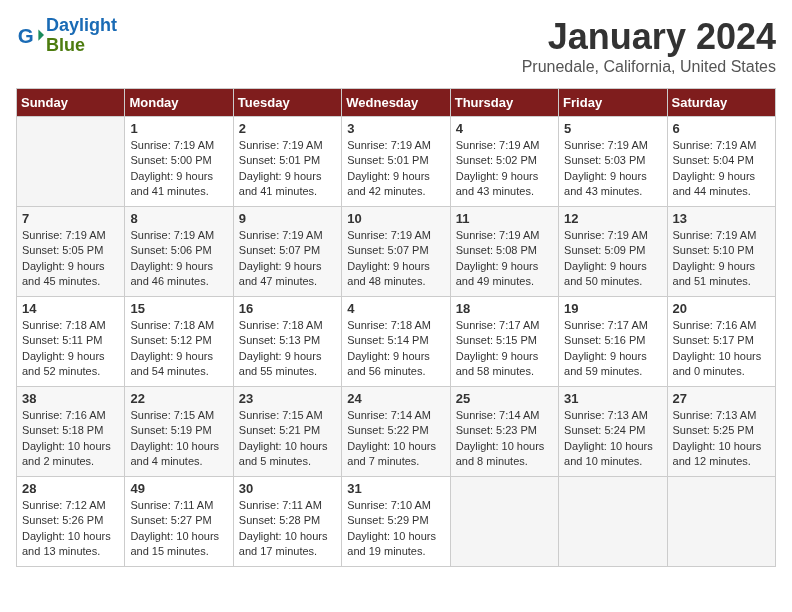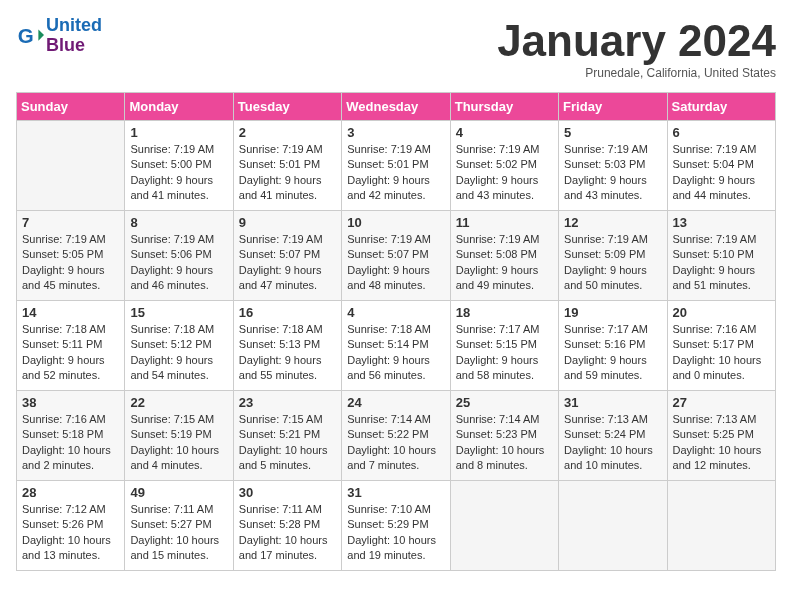--- a/index.html
+++ b/index.html
@@ -31,35 +31,35 @@
     }
     .logo-icon {
       width: 28px;
       height: 28px;
       margin-right: 2px;
     }
     .title-block {
       text-align: right;
     }
     .month-title {
-      font-size: 44px;
+      font-size: 36px;
       font-weight: bold;
       color: #333;
     }
     .location {
-      font-size: 12px;
+      font-size: 16px;
       color: #555;
     }
     table {
       width: 100%;
       border-collapse: collapse;
       table-layout: fixed;
     }
     th {
-      background-color: #ec4899;
+      background-color: #7f1d1d;
       color: white;
       font-size: 13px;
       padding: 6px 4px;
       text-align: left;
       border: 1px solid #ccc;
     }
     td {
       border: 1px solid #ccc;
       vertical-align: top;
       padding: 4px 5px;
@@ -94,22 +94,22 @@
 <body>
 
 <div class="header">
   <div class="logo">
     <svg class="logo-icon" viewBox="0 0 30 30">
       <text x="2" y="22" font-size="22" font-weight="bold" fill="#1a6bb5">G</text>
       <polygon points="24,8 30,14 24,20" fill="#1a8c5c"></polygon>
     </svg>
     <div>
       <div class="logo-text">
-        <span>United</span><br>
-        <span style="color:#701a75;">Blue</span>
+        <span>Daylight</span><br>
+        <span style="color:#4d7c0f;">Blue</span>
       </div>
     </div>
   </div>
   <div class="title-block">
     <div class="month-title">January 2024</div>
     <div class="location">Prunedale, California, United States</div>
   </div>
 </div>
 
 <table>

